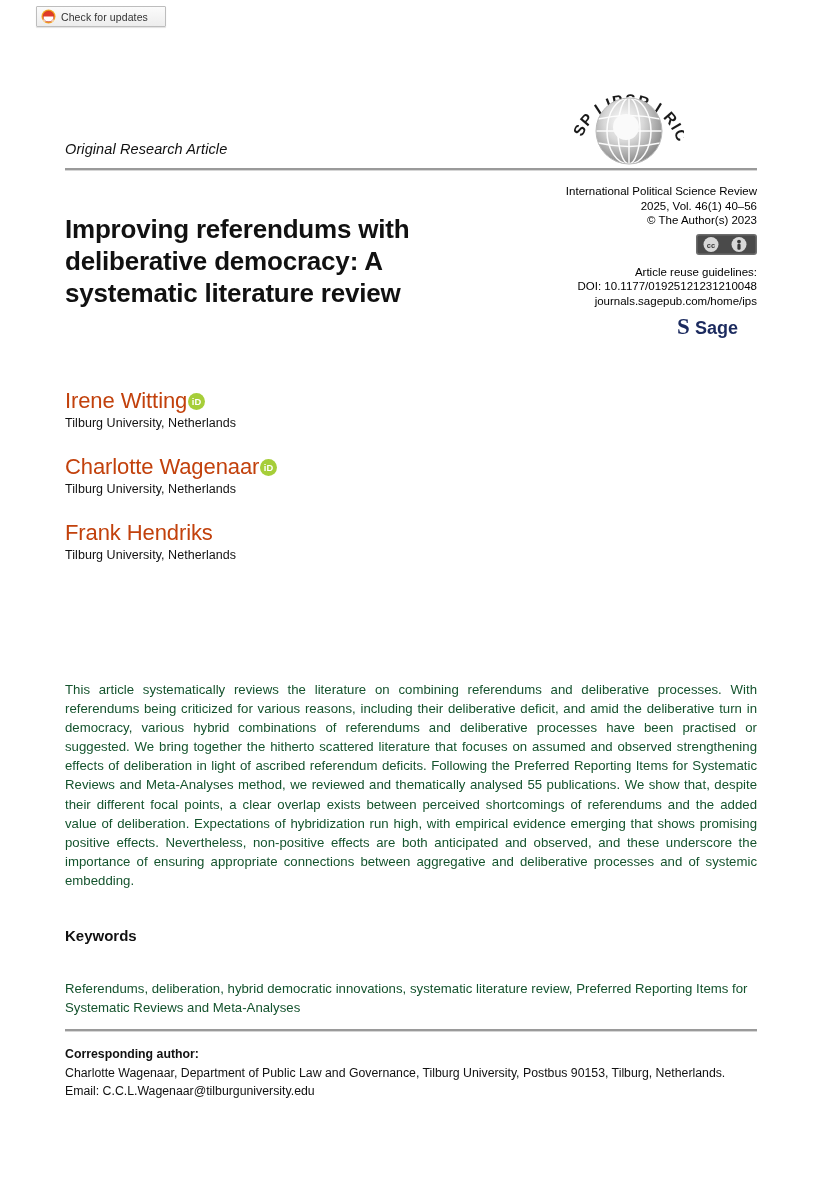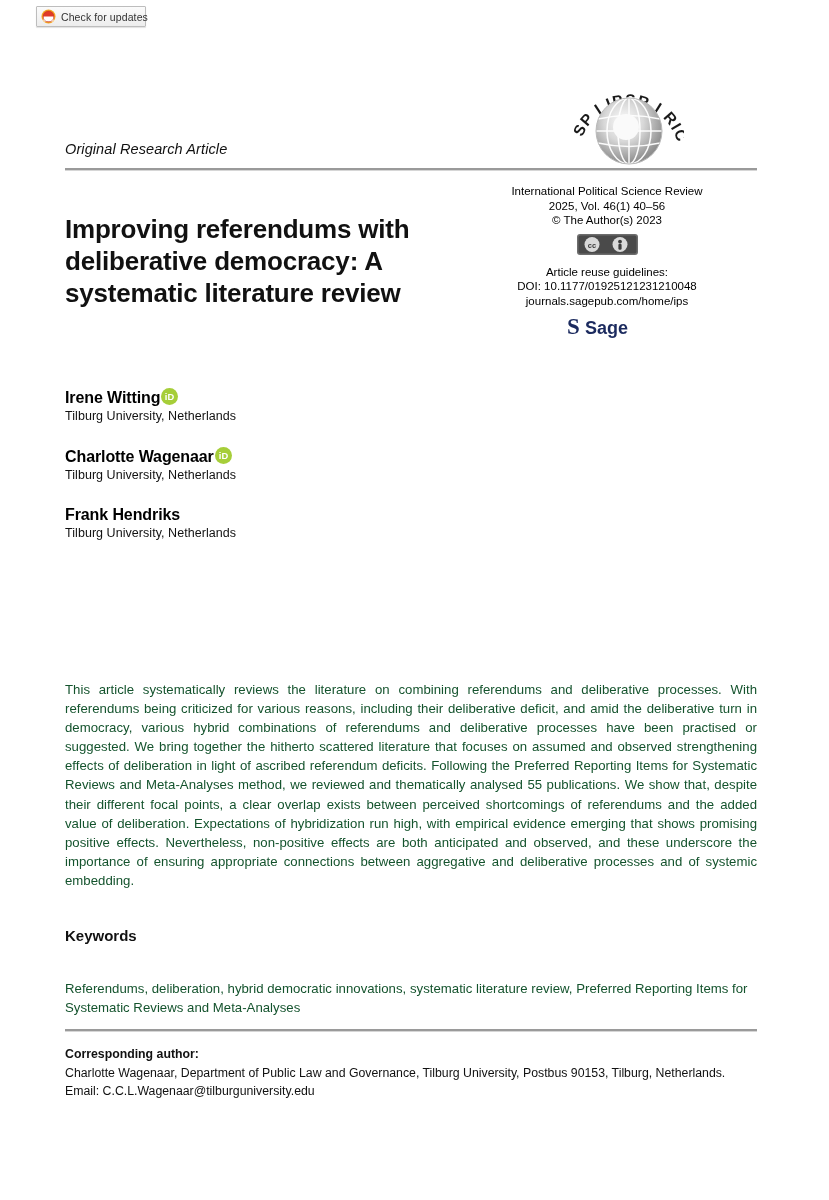--- a/index.html
+++ b/index.html
@@ -14,21 +14,21 @@
     color: #000000;
     position: relative;
     overflow: hidden;
   }
 
   
   .crossmark {
     position: absolute;
     left: 36px;
     top: 6px;
-    width: 110px;
+    width: 130px;
     height: 21px;
     border: 1px solid #bdbdbd;
     background: linear-gradient(#fbfbfb, #ededed);
     border-radius: 1px;
     display: flex;
     align-items: center;
     padding-left: 4px;
     box-sizing: border-box;
     box-shadow: 0 1px 1px rgba(0,0,0,0.12);
   }
@@ -94,21 +94,21 @@
     letter-spacing: -0.2px;
     color: #111;
   }
 
   
   .meta {
     position: absolute;
     right: 0;
     top: 184px;
     width: 300px;
-    text-align: center;
+    text-align: right;
     font-size: 11.5px;
     line-height: 14.5px;
     color: #000;
   }
   .meta .meta-line { display: block; }
   .cc-badge {
     display: inline-block;
     margin-top: 6px;
     margin-bottom: 8px;
     width: 71px;
@@ -126,24 +126,24 @@
   
   .authors {
     position: absolute;
     left: 0;
     top: 388px;
     width: 500px;
   }
   .author-block { margin-bottom: 24px; }
   .author-block:last-child { margin-bottom: 0; }
   .author-name {
-    font-size: 16px;
-    font-weight: bold;
+    font-size: 22px;
+    font-weight: normal;
     letter-spacing: -0.1px;
-    color: #000000;
+    color: #c2410c;
     display: inline;
   }
   .orcid {
     display: inline-block;
     width: 17px;
     height: 17px;
     vertical-align: -2px;
     margin-left: 1px;
   }
   .author-affil {

